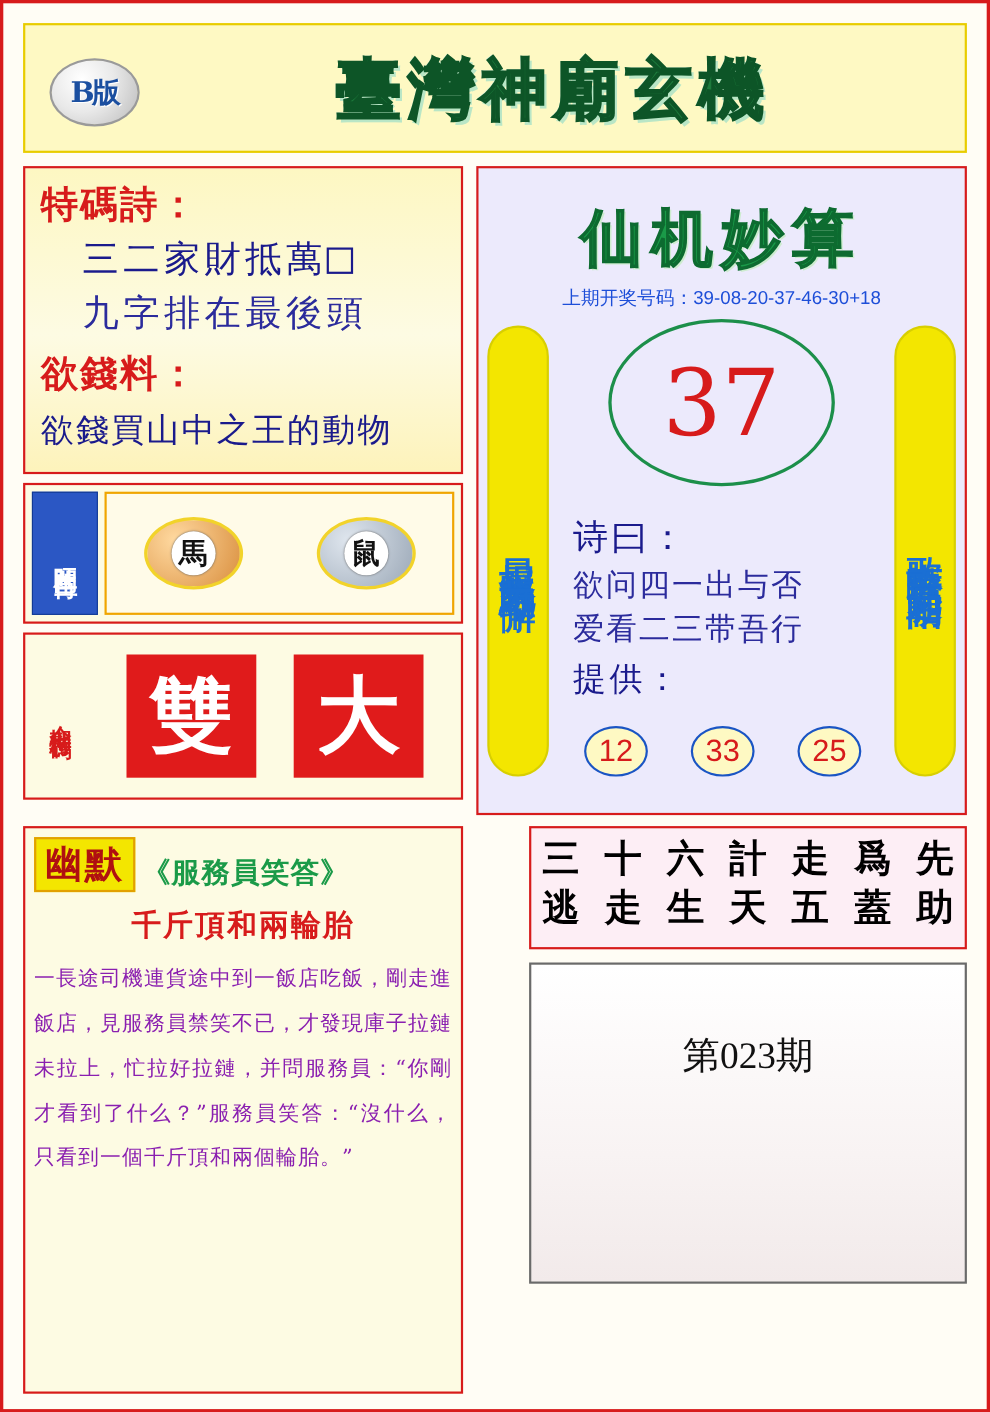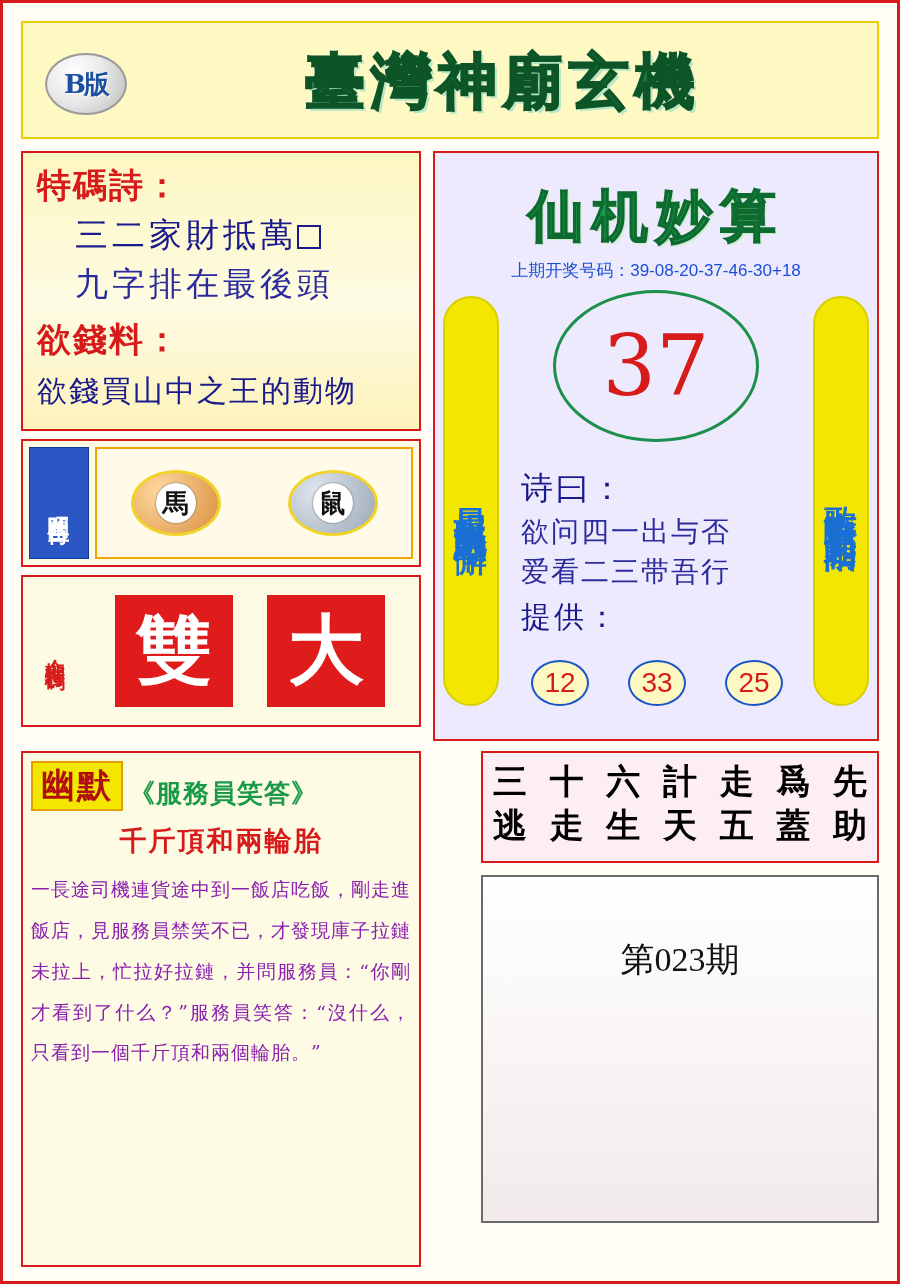--- a/index.html
+++ b/index.html
@@ -359,21 +359,21 @@
     line-height: 1.3;
   }
   .proverb-row span { font-family: "DejaVu Serif", serif; }
 
   
   .issue-box {
     position: absolute;
     left: 478px;
     top: 872px;
     width: 398px;
-    height: 348px;
+    height: 292px;
     box-sizing: border-box;
     border: 2px solid #6a6a6a;
     background: linear-gradient(180deg, #ffffff 0%, #f8f3f3 60%, #f2eaea 100%);
   }
   .issue-text {
     margin-top: 60px;
     text-align: center;
     font-size: 34px;
     color: #111;
     font-family: "Liberation Serif", serif;

